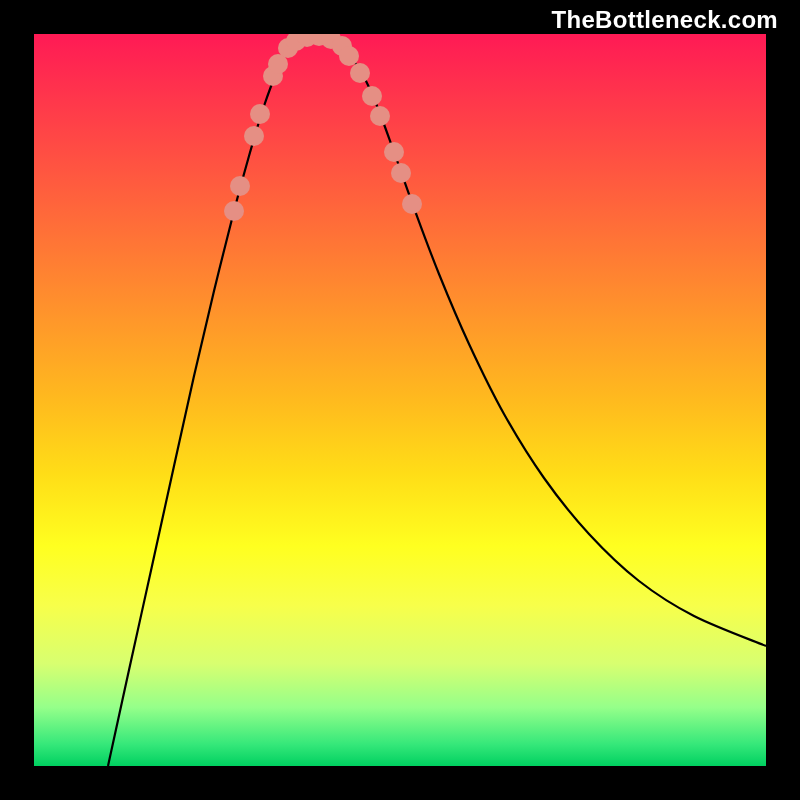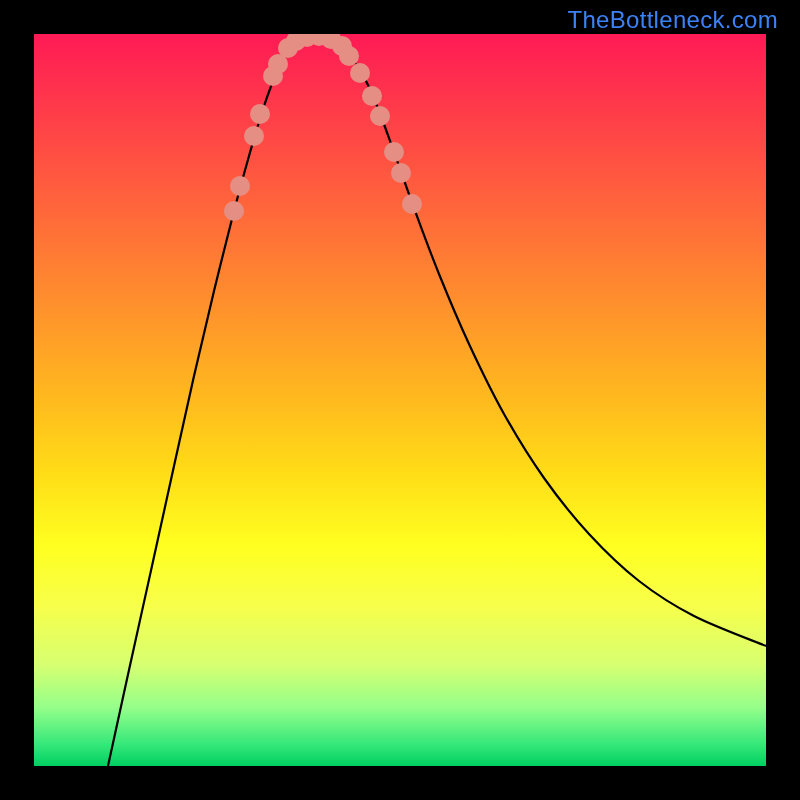--- a/index.html
+++ b/index.html
@@ -30,23 +30,23 @@
       #d8ff70 86%,
       #95ff8a 92%,
       #36e87a 97%,
       #00d060 100%
     );
   }
   .watermark {
     position: absolute;
     top: 6px;
     right: 22px;
-    color: #3b82f6;
+    color: #ffffff;
     font-size: 24px;
-    font-weight: 400;
+    font-weight: 700;
     letter-spacing: 0.3px;
     user-select: none;
   }
   svg.plot {
     position: absolute;
     left: 0;
     top: 0;
     width: 732px;
     height: 732px;
   }

